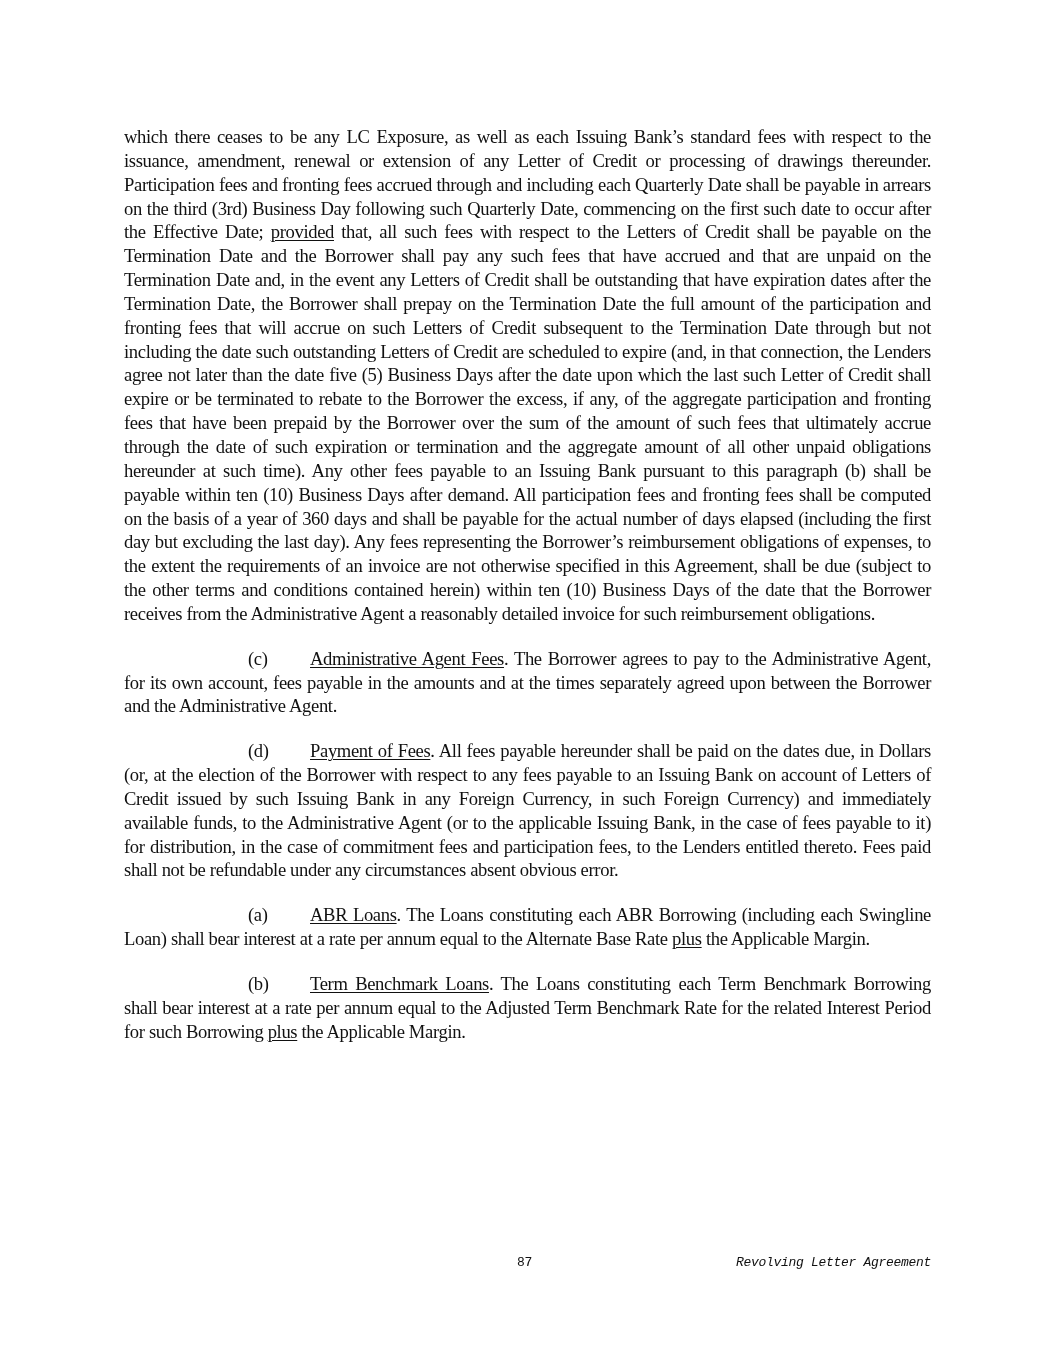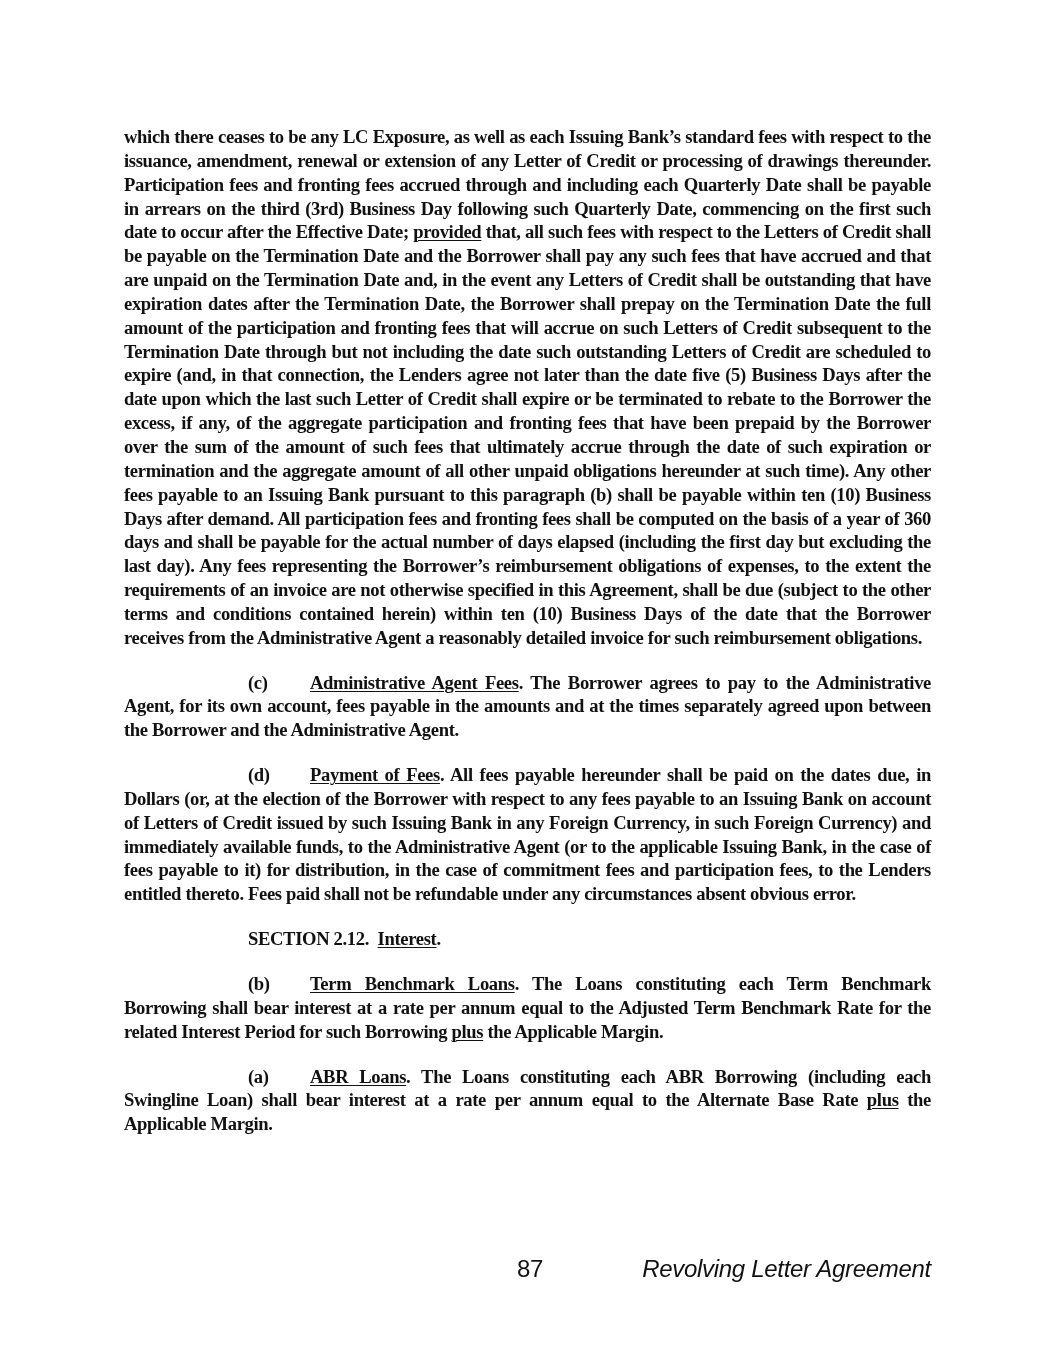--- a/index.html
+++ b/index.html
@@ -1,44 +1,43 @@
 <!DOCTYPE html>
 <html><head>
 <meta charset="utf-8">
 <style>
   html, body { margin:0; padding:0; background:#ffffff; }
   body { width:1055px; height:1365px; position:relative; overflow:hidden; }
   .page { position:absolute; left:124px; top:125px; width:807px;
     font-family:"Liberation Serif", serif; font-size:18.6px; line-height:23.85px; color:#111;
     letter-spacing:-0.35px; word-spacing:0px; }
-  .para { text-align:justify; margin:0;font-weight:bold; }
+  .para { text-align:justify; margin:0; }
   .gap { margin-top:21px; }
   .u { text-decoration:underline; text-underline-offset:2px; text-decoration-thickness:1px; }
   .indent { display:inline-block; width:124px; }
   .label { display:inline-block; width:62px; }
   .footer { position:absolute; top:1255px; left:124px; width:807px; height:26px;
-    font-family:Liberation Sans, sans-serif; font-size:24px; color:#111; letter-spacing:-0.3px; }
+    font-family:Liberation Mono, monospace; font-size:13px; color:#111; letter-spacing:-0.3px; }
   .pagenum { position:absolute; left:393px; top:0; }
   .doctitle { position:absolute; right:0; top:0; font-style:italic; }
 </style>
 </head>
 <body>
 
 <div class="page">
 
   <p class="para"><span>which there ceases to be any LC Exposure, as well as each Issuing Bank’s standard fees with respect to the issuance, amendment, renewal or extension of any Letter of Credit or processing of drawings thereunder.  Participation fees and fronting fees accrued through and including each Quarterly Date shall be payable in arrears on the third (3rd) Business Day following such Quarterly Date, commencing on the first such date to occur after the Effective Date; </span><span class="u">provided</span><span> that, all such fees with respect to the Letters of Credit shall be payable on the Termination Date and the Borrower shall pay any such fees that have accrued and that are unpaid on the Termination Date and, in the event any Letters of Credit shall be outstanding that have expiration dates after the Termination Date, the Borrower shall prepay on the Termination Date the full amount of the participation and fronting fees that will accrue on such Letters of Credit subsequent to the Termination Date through but not including the date such outstanding Letters of Credit are scheduled to expire (and, in that connection, the Lenders agree not later than the date five (5) Business Days after the date upon which the last such Letter of Credit shall expire or be terminated to rebate to the Borrower the excess, if any, of the aggregate participation and fronting fees that have been prepaid by the Borrower over the sum of the amount of such fees that ultimately accrue through the date of such expiration or termination and the aggregate amount of all other unpaid obligations hereunder at such time).  Any other fees payable to an Issuing Bank pursuant to this paragraph (b) shall be payable within ten (10) Business Days after demand.  All participation fees and fronting fees shall be computed on the basis of a year of 360 days and shall be payable for the actual number of days elapsed (including the first day but excluding the last day).  Any fees representing the Borrower’s reimbursement obligations of expenses, to the extent the requirements of an invoice are not otherwise specified in this Agreement, shall be due (subject to the other terms and conditions contained herein) within ten (10) Business Days of the date that the Borrower receives from the Administrative Agent a reasonably detailed invoice for such reimbursement obligations.</span></p>
 
   <p class="para gap"><span class="indent"></span><span class="label">(c)</span><span class="u">Administrative Agent Fees</span><span>.  The Borrower agrees to pay to the Administrative Agent, for its own account, fees payable in the amounts and at the times separately agreed upon between the Borrower and the Administrative Agent.</span></p>
 
   <p class="para gap"><span class="indent"></span><span class="label">(d)</span><span class="u">Payment of Fees</span><span>.  All fees payable hereunder shall be paid on the dates due, in Dollars (or, at the election of the Borrower with respect to any fees payable to an Issuing Bank on account of Letters of Credit issued by such Issuing Bank in any Foreign Currency, in such Foreign Currency) and immediately available funds, to the Administrative Agent (or to the applicable Issuing Bank, in the case of fees payable to it) for distribution, in the case of commitment fees and participation fees, to the Lenders entitled thereto.  Fees paid shall not be refundable under any circumstances absent obvious error.</span></p>
 
-  <p class="para gap"><span class="indent"></span><span style="white-space:pre">SECTION 2.12.  </span><span class="u">Interest</span><span>.</span></p>
+
+  <p class="para gap"><span class="indent"></span><span class="label">(a)</span><span class="u">ABR Loans</span><span>.  The Loans constituting each ABR Borrowing (including each Swingline Loan) shall bear interest at a rate per annum equal to the Alternate Base Rate </span><span class="u">plus</span><span> the Applicable Margin.</span></p>
 
   <p class="para gap"><span class="indent"></span><span class="label">(b)</span><span class="u">Term Benchmark Loans</span><span>.  The Loans constituting each Term Benchmark Borrowing shall bear interest at a rate per annum equal to the Adjusted Term Benchmark Rate for the related Interest Period for such Borrowing </span><span class="u">plus</span><span> the Applicable Margin.</span></p>
-
-  <p class="para gap"><span class="indent"></span><span class="label">(a)</span><span class="u">ABR Loans</span><span>.  The Loans constituting each ABR Borrowing (including each Swingline Loan) shall bear interest at a rate per annum equal to the Alternate Base Rate </span><span class="u">plus</span><span> the Applicable Margin.</span></p>
 
 </div>
 
 <div class="footer">
   <span class="pagenum">87</span>
   <span class="doctitle">Revolving Letter Agreement</span>
 </div>
 
 </body></html>

